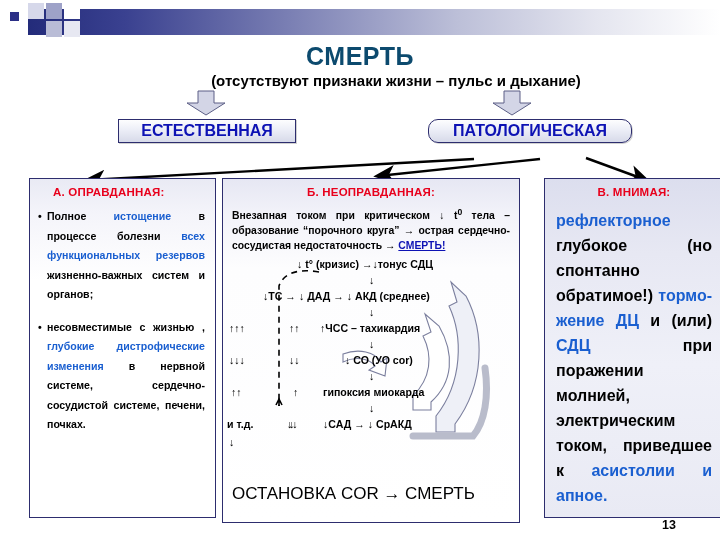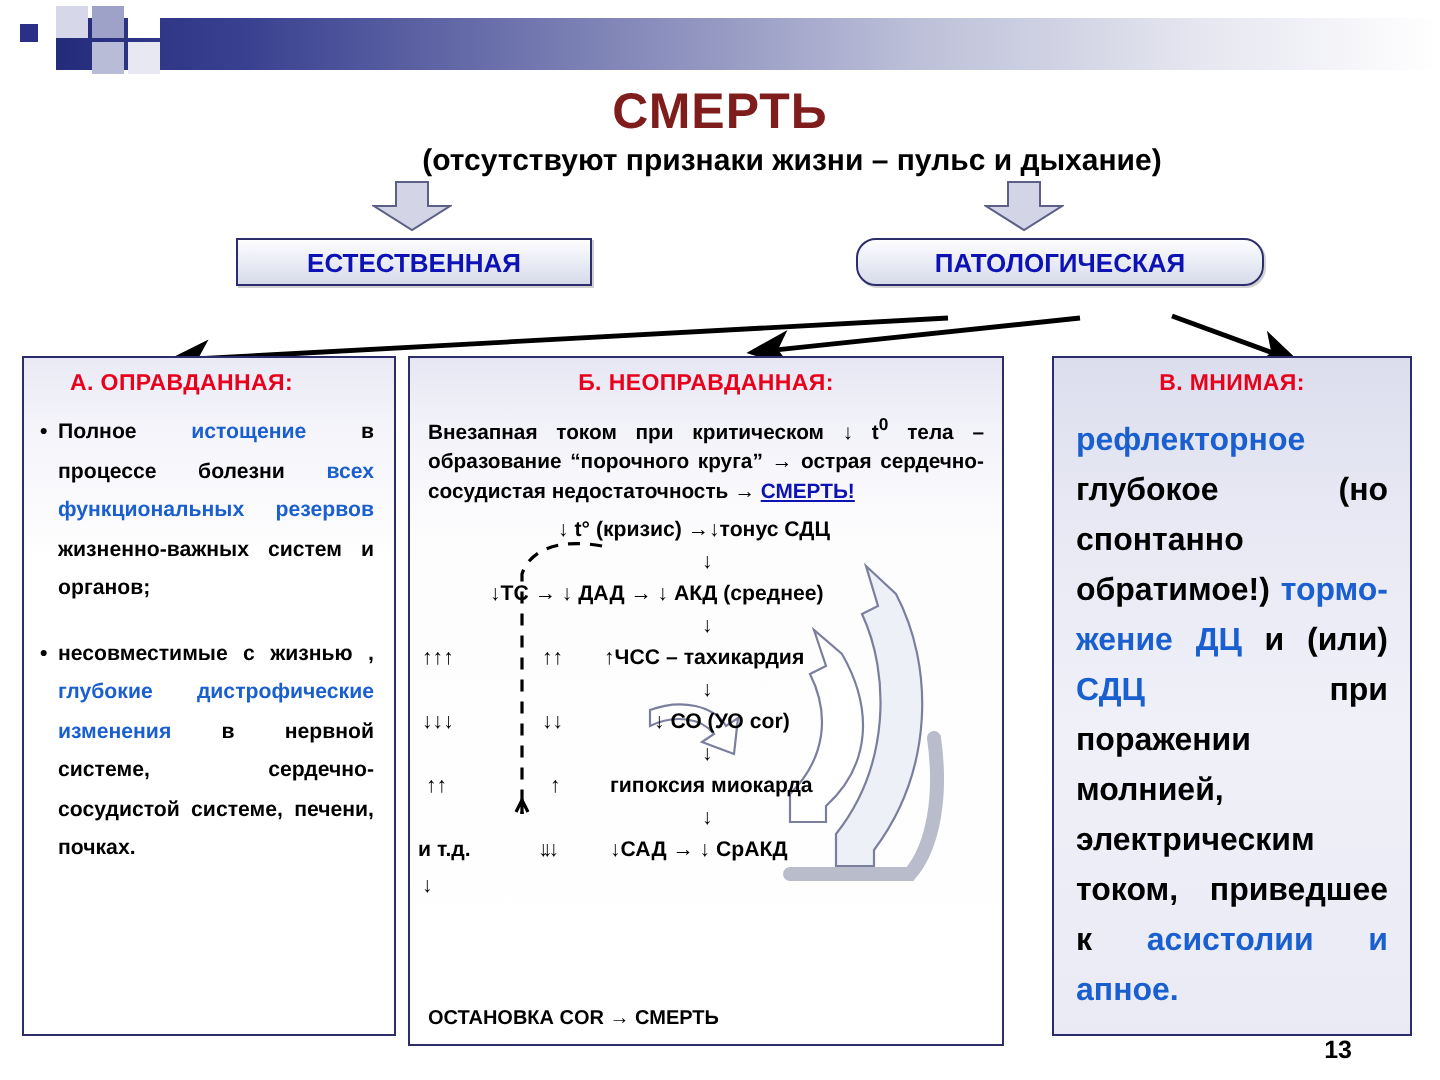--- a/index.html
+++ b/index.html
@@ -21,51 +21,52 @@
   .sq1{left:8px;top:10px;width:13px;height:13px;background:#2b2f86;border:2px solid #ffffff;box-sizing:border-box;}
   .sq2{left:28px;top:3px;width:16px;height:16px;background:#d6d8ea;}
   .sq3{left:46px;top:3px;width:16px;height:16px;background:#9ea2c8;}
   .sq4{left:46px;top:21px;width:16px;height:16px;background:#b9bcd6;}
   .sq5{left:64px;top:21px;width:16px;height:16px;background:#e7e8f2;}
   .sq6{left:64px;top:3px;width:16px;height:16px;background:#ffffff;}
 
   
   .title{
     position:absolute;left:0;top:42px;width:720px;text-align:center;
-    color:#7f1d1d;font-size:25px;font-weight:bold;letter-spacing:.5px;
+    color:#0c4a6e;font-size:25px;font-weight:bold;letter-spacing:.5px;
   }
   .subtitle{
     position:absolute;left:0;top:72px;width:720px;text-align:center;
     color:#000000;font-size:15px;font-weight:bold;padding-left:36px;
   }
 
   
   .fatarrow{position:absolute;width:40px;height:26px;}
   .fatarrow svg{display:block;}
 
   
   .catbox{
     position:absolute;height:22px;
     background:linear-gradient(to bottom,#fdfdfe 0%,#eceef7 45%,#d7dae9 100%);
     border:1px solid #2d2d6e;
-    color:#0d12b4;font-size:13px;font-weight:bold;
+    color:#0d12b4;font-size:16px;font-weight:bold;
     display:flex;align-items:center;justify-content:center;
     box-shadow:1px 1px 0 rgba(0,0,0,.18);
   }
   #cat-natural{left:118px;top:119px;width:176px;}
   #cat-patho{left:428px;top:119px;width:202px;border-radius:10px;}
 
   
   .diagwrap{position:absolute;left:0;top:140px;width:720px;height:45px;}
 
   
   .col{
     position:absolute;
     border:1px solid #2d2d6e;
     box-sizing:border-box;
+    margin-left:18px;
   }
   #col-a{
     left:11px;top:178px;width:187px;height:340px;
     background:linear-gradient(to bottom,#e9eaf4 0%,#f4f4fa 10%,#ffffff 30%,#ffffff 100%);
   }
   #col-b{
     left:204px;top:178px;width:298px;height:345px;
     background:linear-gradient(to bottom,#e6e7f3 0%,#f2f2f9 10%,#fdfdfe 26%,#ffffff 100%);
   }
   #col-c{
@@ -90,21 +91,21 @@
   .bintro{
     padding:7px 9px 0 9px;font-size:10.4px;line-height:14.6px;
     font-weight:bold;color:#000;text-align:justify;text-justify:inter-word;
   }
   .bintro .uline{color:#0d12b4;text-decoration:underline;}
   .bflow{position:relative;height:236px;margin-top:3px;font-weight:bold;}
   .bflow .node{position:absolute;font-size:10.6px;color:#000;white-space:nowrap;}
   .dashsvg{position:absolute;left:0;top:0;}
   .curvesvg{position:absolute;left:0;top:0;}
   .botline{
-    position:absolute;left:9px;bottom:7px;font-size:10px;font-weight:bold;color:#000;white-space:nowrap;
+    position:absolute;left:9px;bottom:18px;font-size:17px;font-weight:normal;color:#000;white-space:nowrap;
   }
 
   
   .cbody{padding:10px 11px 0 11px;font-size:16px;line-height:25px;font-weight:bold;color:#000;}
   .cpara{text-align:justify;text-justify:inter-word;}
 
   
   .pageno{
     position:absolute;right:44px;bottom:8px;color:#000;font-size:12.5px;font-weight:bold;
   }

